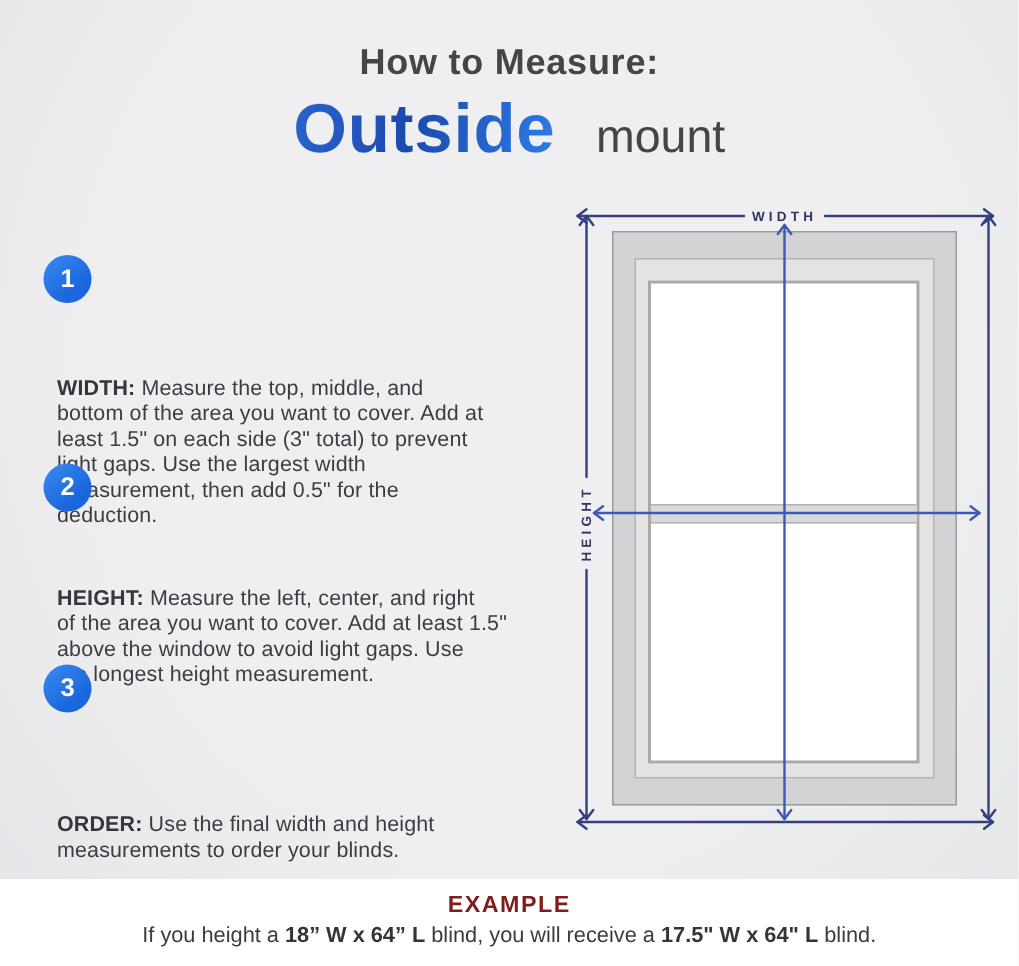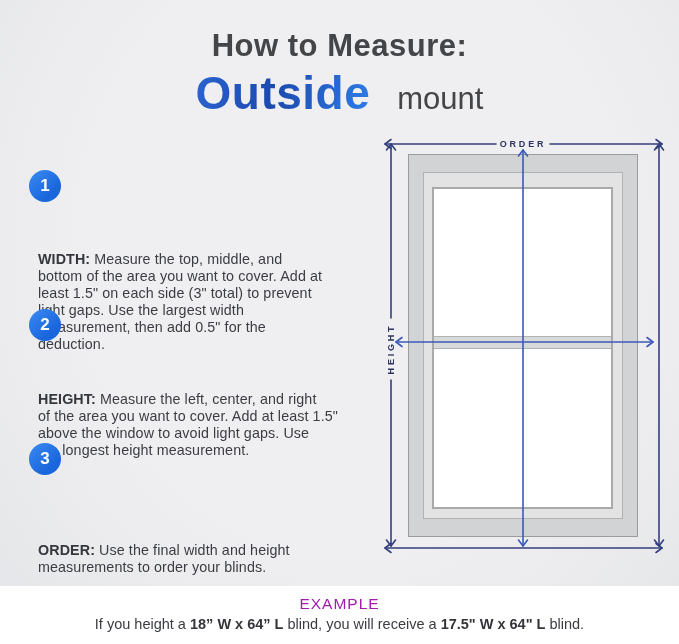--- a/index.html
+++ b/index.html
@@ -6,21 +6,21 @@
   html,body { width:679px; height:644px; }
   body { font-family:"Liberation Sans", sans-serif; }
 
   .stage{
     position:relative; width:679px; height:644px; overflow:hidden;
     background:radial-gradient(ellipse at 52% 38%, #efeff1 55%, #e4e5e8 100%);
   }
 
   
   .hdr{ position:absolute; top:28px; left:0; width:100%; text-align:center; }
-  .hdr-l1{ font-size:31px; font-weight:700; color:#434549; letter-spacing:.5px; }
+  .hdr-l1{ font-size:24px; font-weight:700; color:#434549; letter-spacing:.5px; }
   .hdr-l2{ margin-top:2px; display:flex; justify-content:center; align-items:baseline; gap:27px; }
   .hdr-outside{
     font-size:46px; font-weight:800; letter-spacing:.5px;
     background:linear-gradient(100deg,#2a63d0 0%,#1c4aae 45%,#2e7ce8 100%);
     -webkit-background-clip:text; background-clip:text; color:transparent;
   }
   .hdr-mount{ font-size:31px; font-weight:400; color:#434549; }
 
   
   .badge{
@@ -52,21 +52,21 @@
     color:#2d3560; white-space:nowrap;
   }
   .dim-label.w{ left:143px; top:14px; transform:translate(-50%,-50%); }
   .dim-label.h{ left:11px; top:219px; transform:translate(-50%,-50%) rotate(-90deg); }
 
   
   .footer{
     position:absolute; left:0; top:586px; width:679px; height:58px;
     background:#ffffff; text-align:center; padding-top:9px;
   }
-  .footer-head{ font-size:15.5px; font-weight:400; letter-spacing:1px; color:#a21caf; }
+  .footer-head{ font-size:15.5px; font-weight:700; letter-spacing:1px; color:#7f1d1d; }
   .footer-line{ margin-top:3px; font-size:14.5px; color:#3a3c42; }
   .footer-line b{ font-weight:700; color:#333539;text-align:center; }
 </style>
 </head>
 <body>
 
 <div class="stage">
 
   <div class="hdr">
     <div class="hdr-l1">How to Measure:</div>
@@ -141,21 +141,21 @@
         <polyline points="138.5,410 143,416 147.5,410"></polyline>
       </g>
 
       <g stroke="#3d59b8" stroke-width="1.6">
         <line x1="16" y1="212" x2="273" y2="212"></line>
         <polyline points="22,207.5 16,212 22,216.5"></polyline>
         <polyline points="267,207.5 273,212 267,216.5"></polyline>
       </g>
     </svg>
 
-    <span class="dim-label w">ORDER</span>
+    <span class="dim-label w">WIDTH</span>
     <span class="dim-label h">HEIGHT</span>
   </div>
 
   <div class="footer">
     <div class="footer-head">EXAMPLE</div>
     <div class="footer-line"><span>If you height a </span><b>18” W x 64” L</b><span> blind, you will receive a </span><b>17.5" W x 64" L</b><span> blind.</span></div>
   </div>
 
 </div>
 

